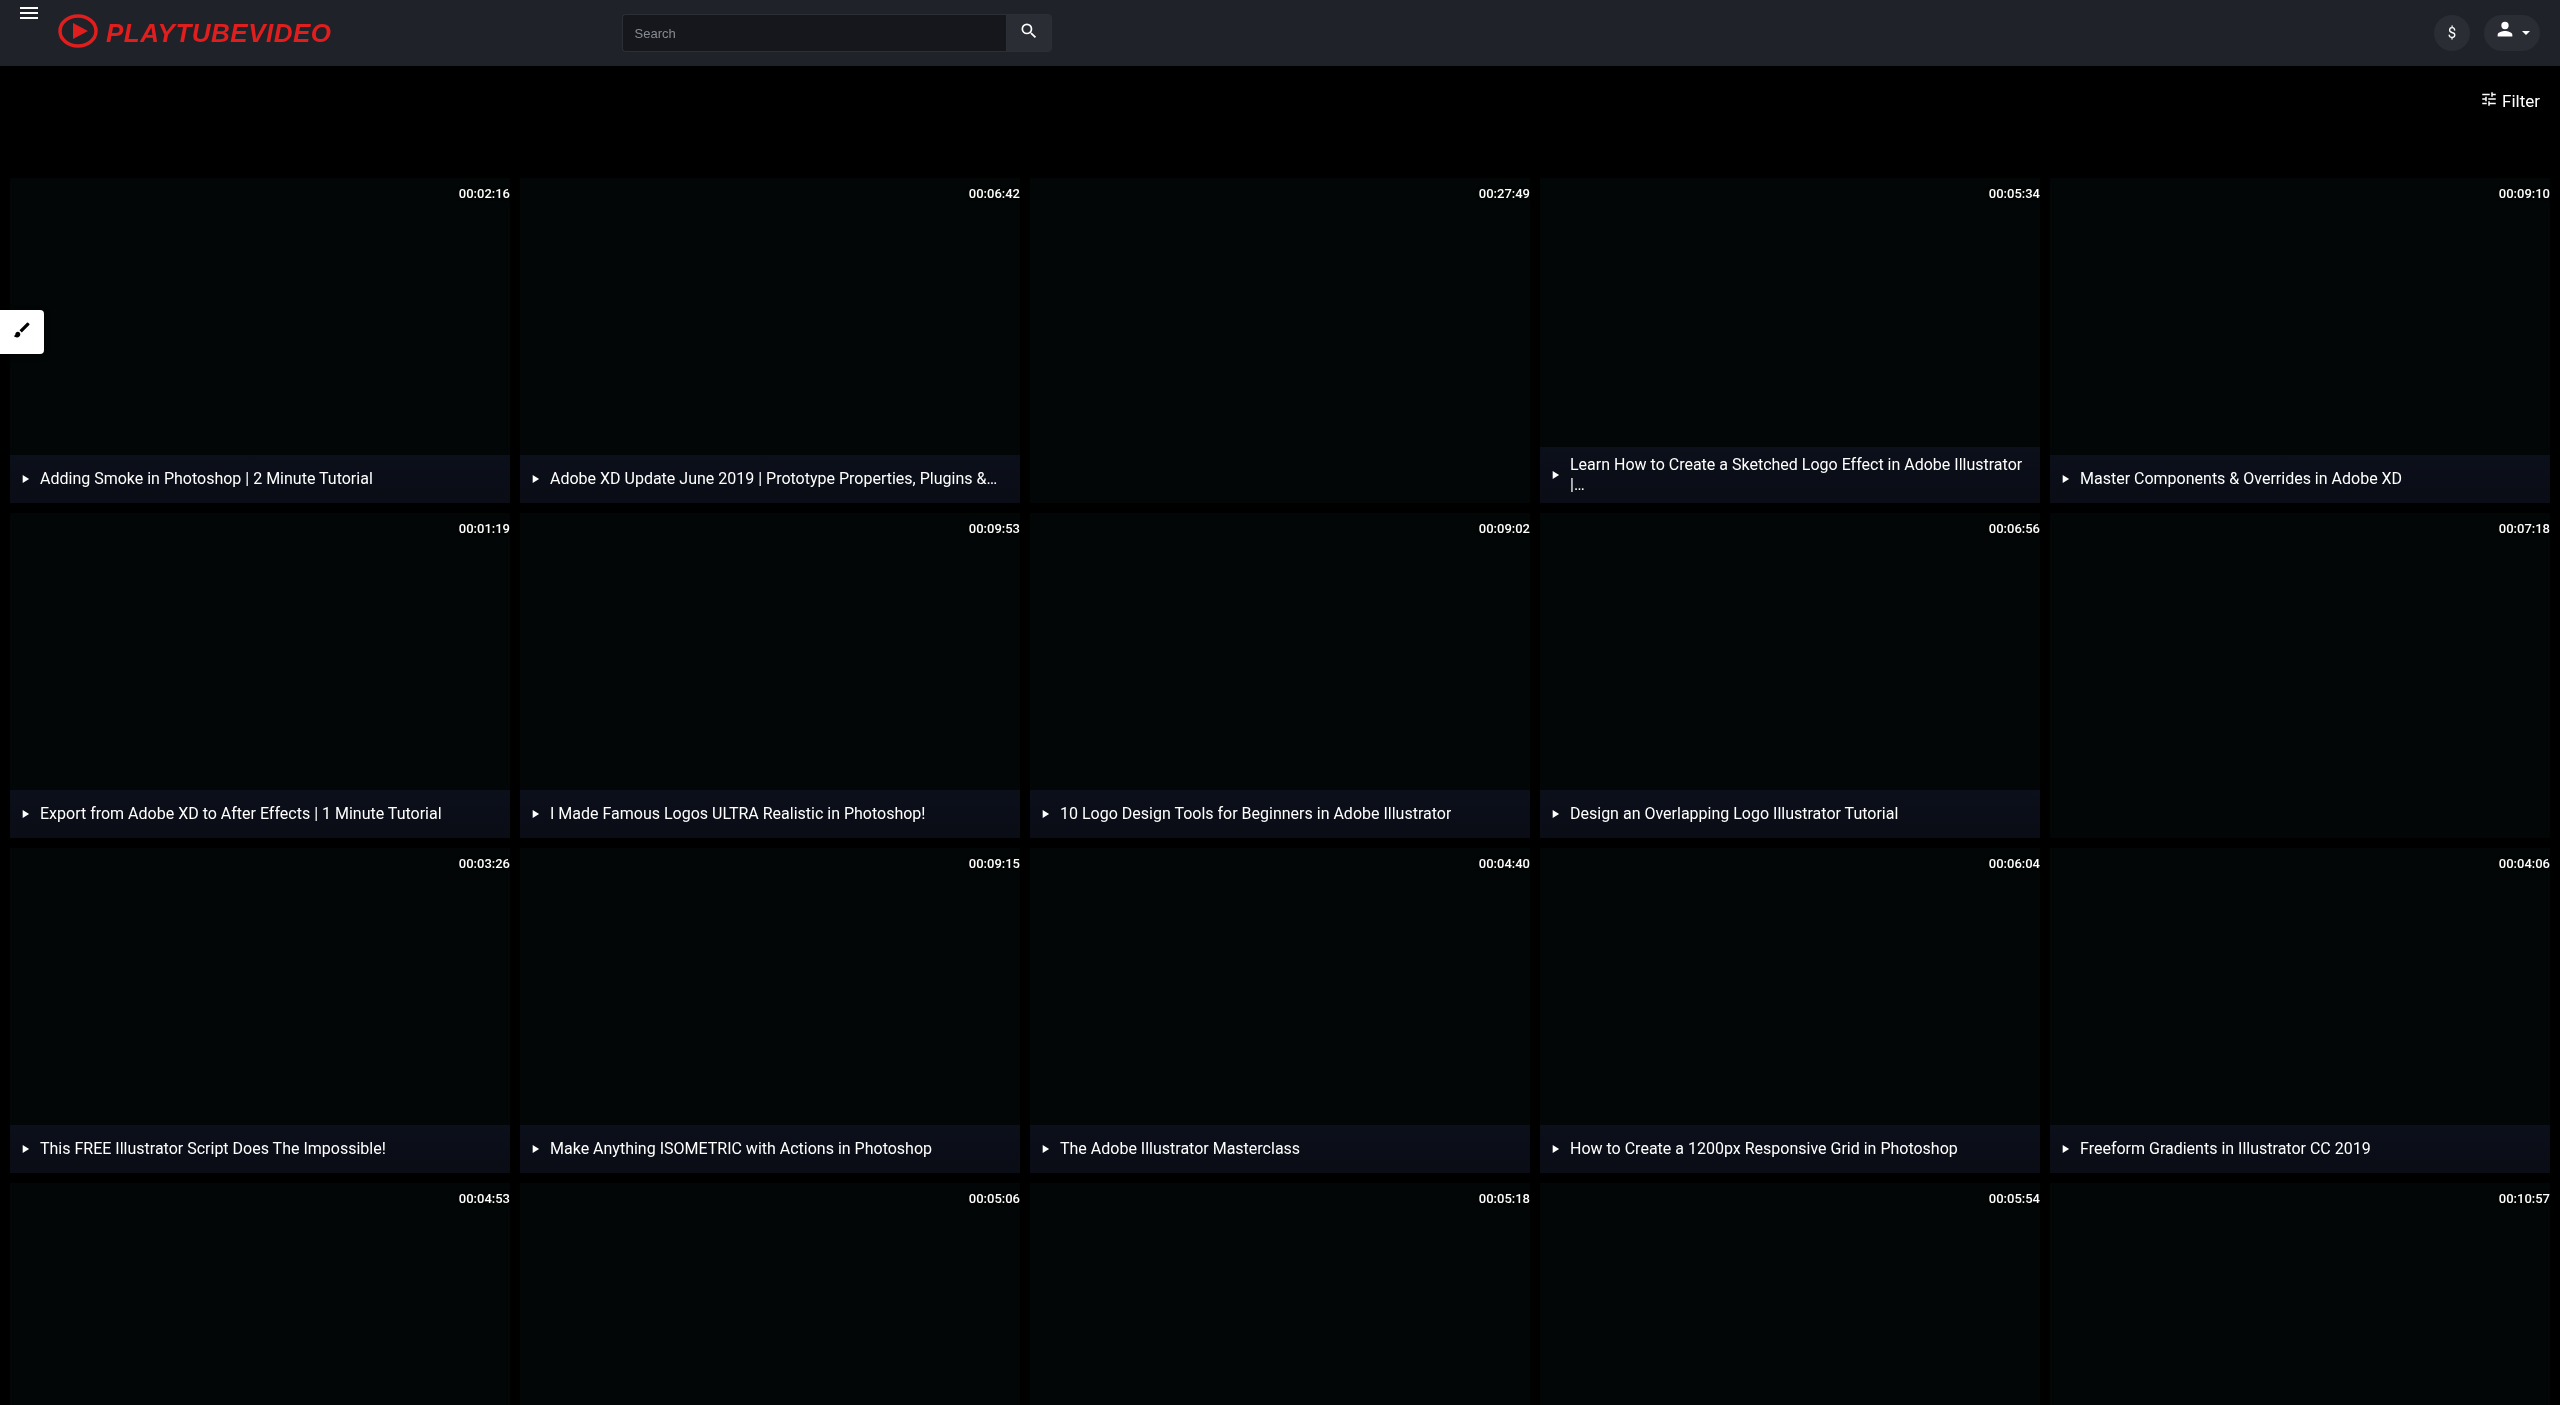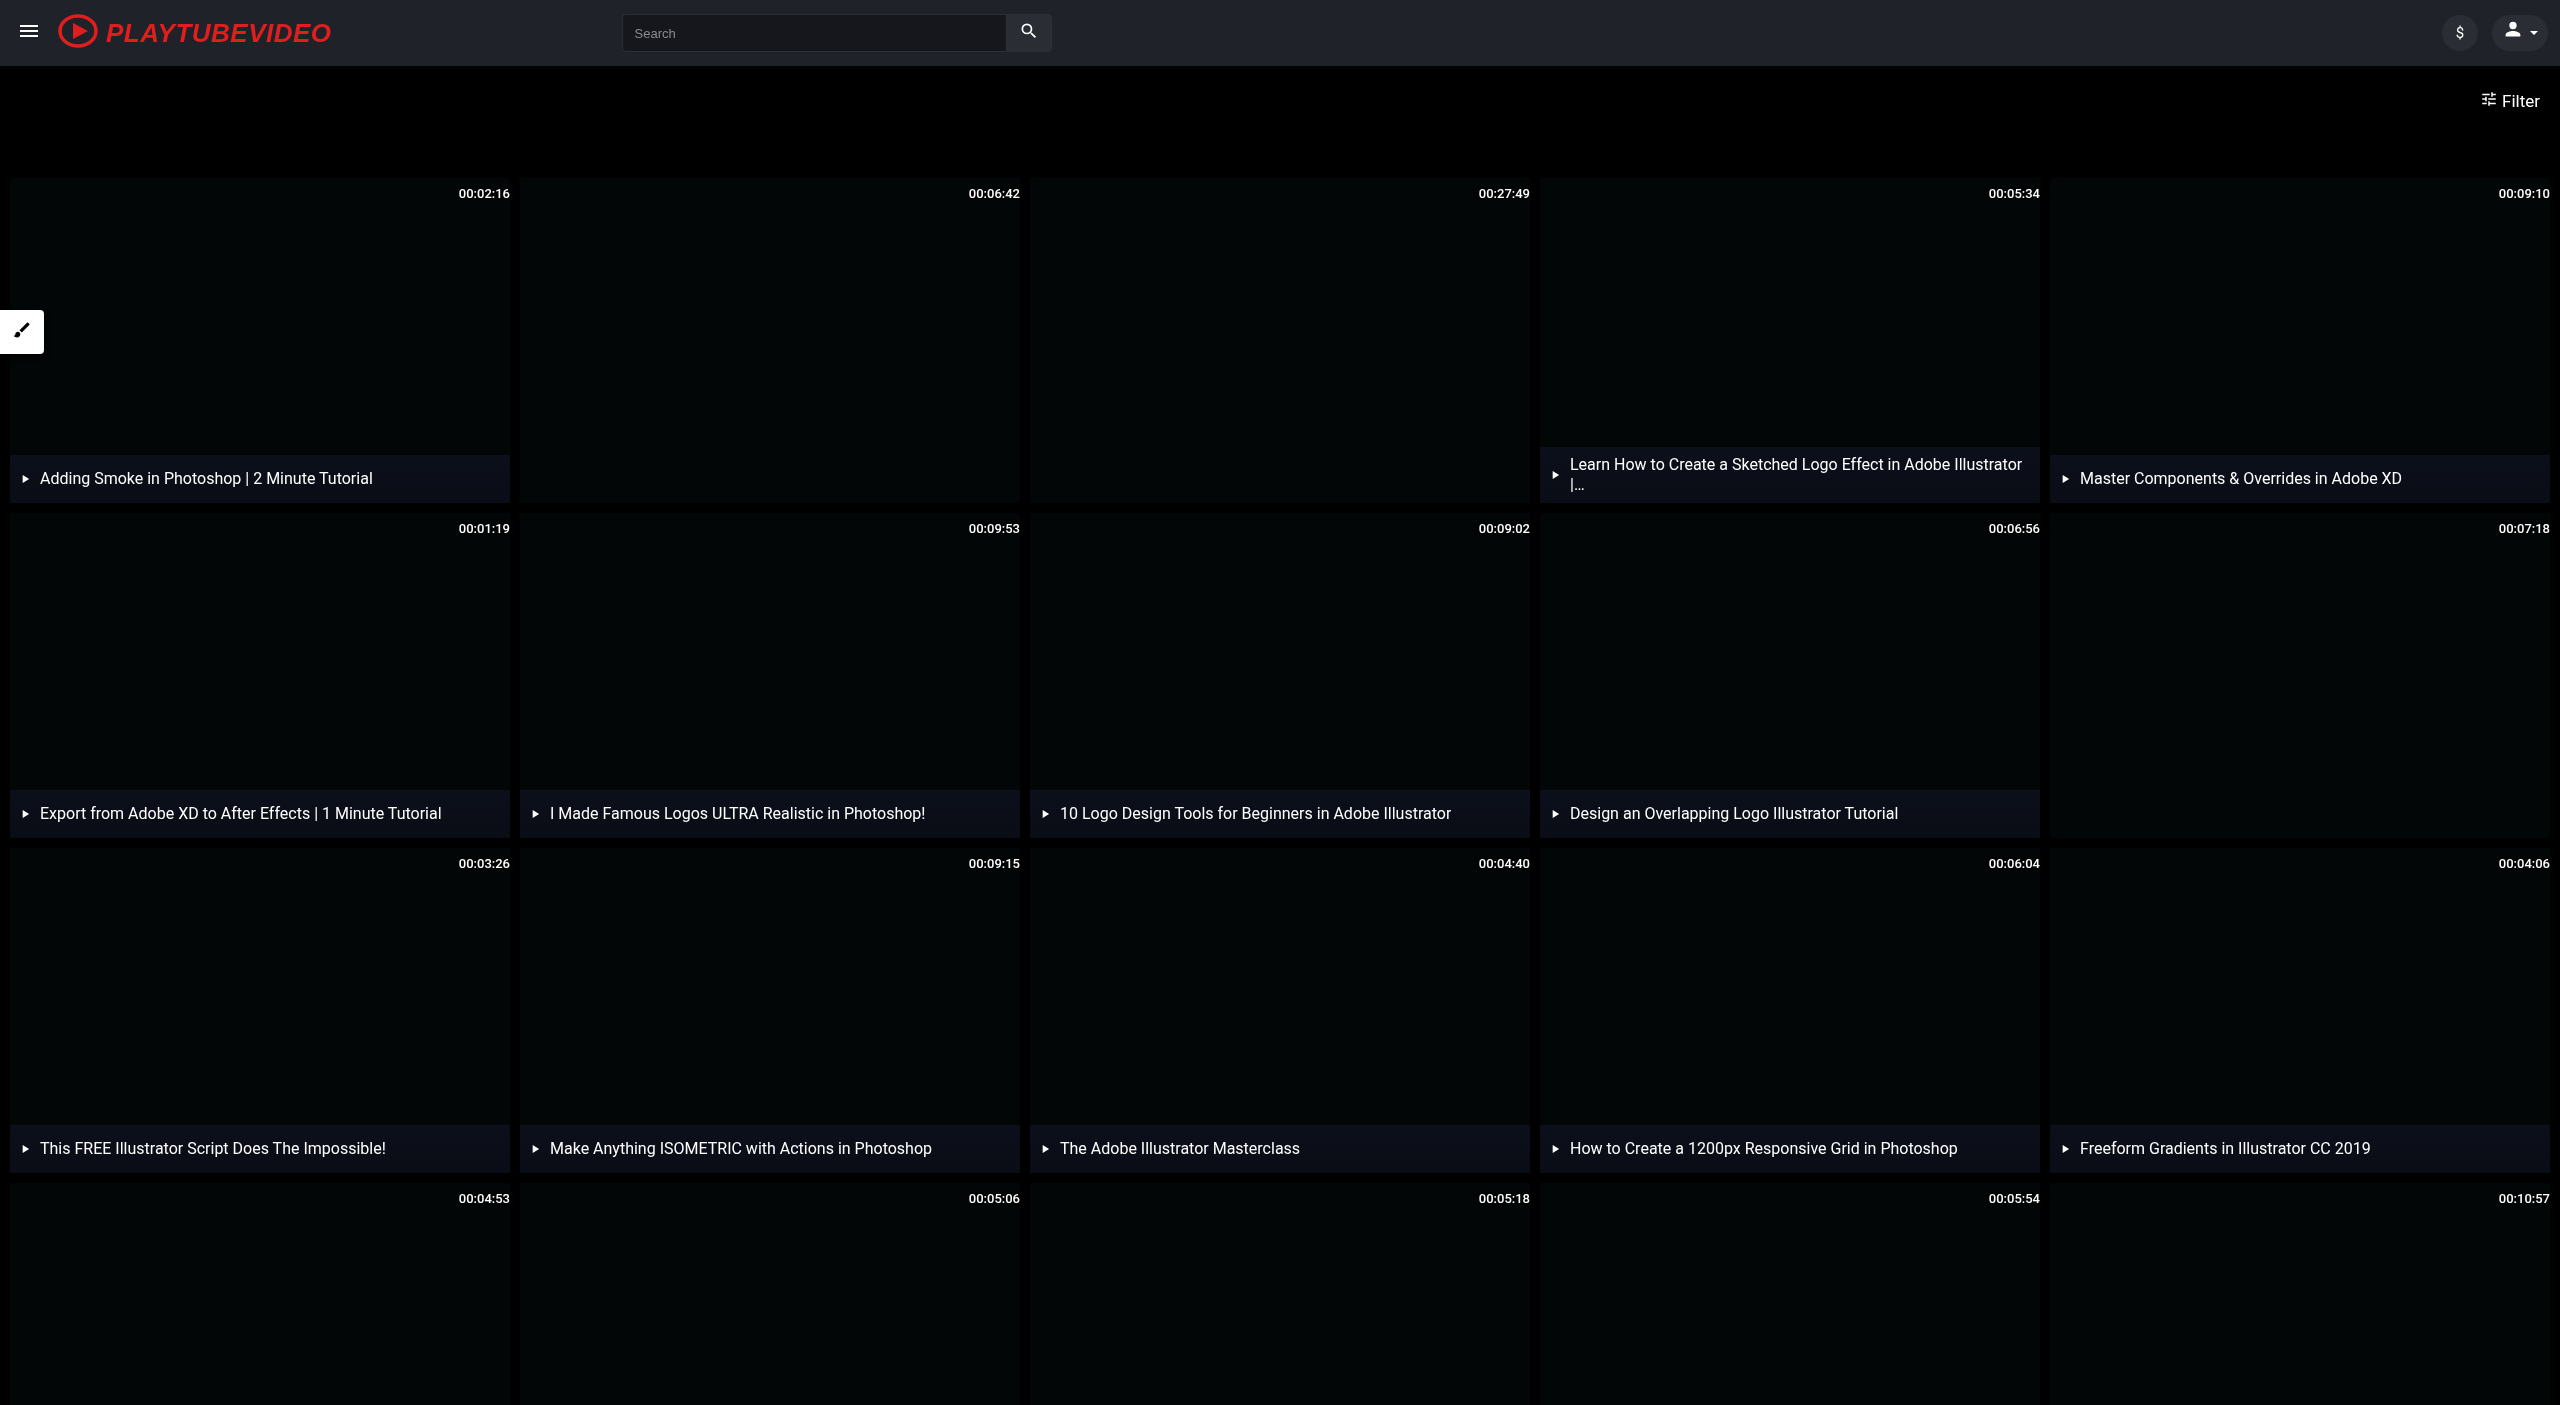--- a/index.html
+++ b/index.html
@@ -12,22 +12,21 @@
     overflow-x: hidden;
   }
   body {
     overflow-y: scroll;
   }
   
   .header {
     height: 66px;
     background: #1f2229;
     display: flex;
-    align-items: center;
-    padding: 0 12px 0 14px;
+    padding: 0 20px 0 14px;
   }
   .hamburger {
     width: 30px;
     height: 30px;
     display: flex;
     align-items: center;
     justify-content: center;
     cursor: pointer;
     color: #fff;
     margin-right: 14px;
@@ -295,20 +294,28 @@
         <span class="play-tri">
           <svg viewBox="0 0 24 24">
             <path d="M8 5v14l11-7z"></path>
           </svg>
         </span>
         <div class="title">Adding Smoke in Photoshop | 2 Minute Tutorial</div>
       </div>
     </div>
     <div class="card">
       <div class="duration">00:06:42</div>
+      <div class="caption">
+        <span class="play-tri">
+          <svg viewBox="0 0 24 24">
+            <path d="M8 5v14l11-7z"></path>
+          </svg>
+        </span>
+        <div class="title">Adobe XD Update June 2019 | Prototype Properties, Plugins &amp;…</div>
+      </div>
     </div>
     <div class="card">
       <div class="duration">00:27:49</div>
     </div>
     <div class="card">
       <div class="duration">00:05:34</div>
       <div class="caption">
         <span class="play-tri">
           <svg viewBox="0 0 24 24">
             <path d="M8 5v14l11-7z"></path>

